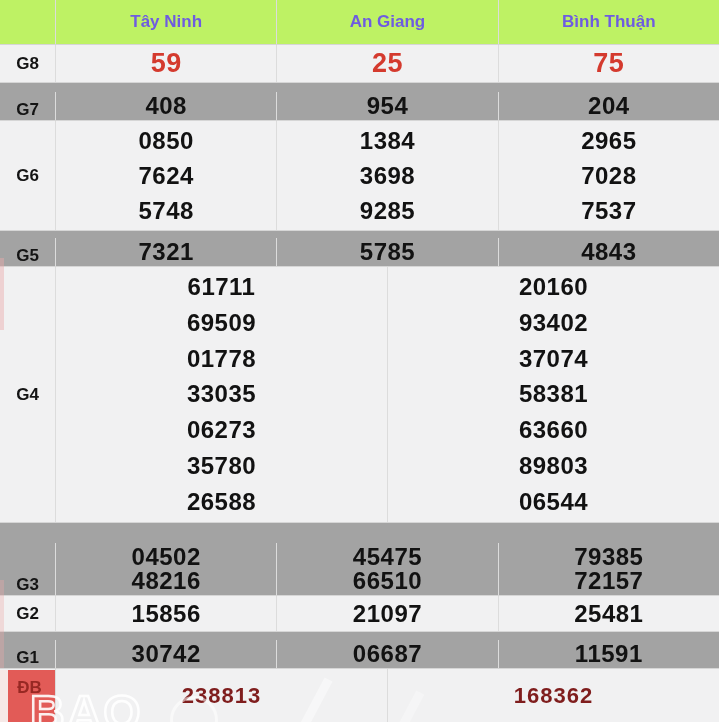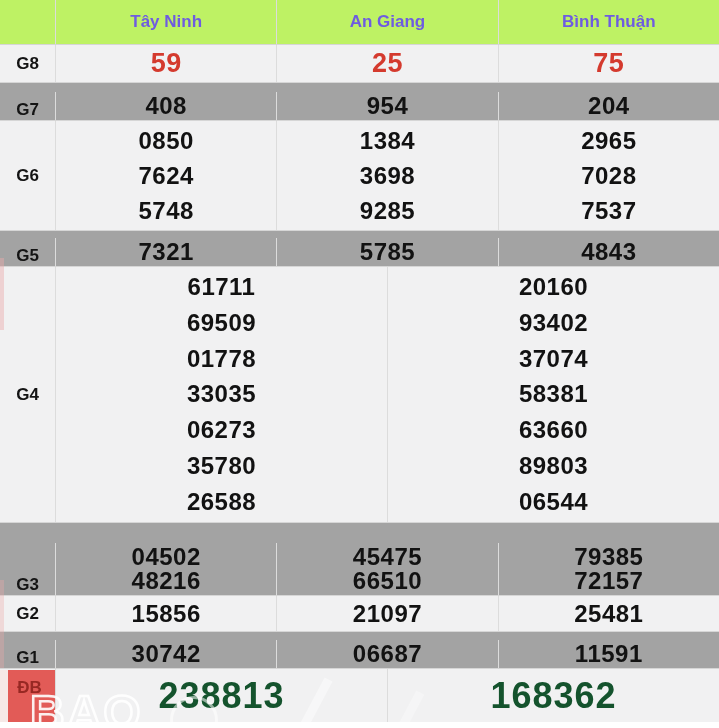--- a/index.html
+++ b/index.html
@@ -24,21 +24,21 @@
     padding:2px 0;
   }
   .header .data-cell { justify-content:center; }
   .col-head {
     font-weight:bold; font-size:17px; color:#6e5ce0; cursor:pointer;
   }
   .num {
     font-weight:bold; font-size:24px; color:#121212; line-height:1; letter-spacing:0.5px;
   }
   .row.red-large .num { color:#d43a2e; font-size:27px; }
-  .row.jackpot .num   { color:#14532d; font-size:36px; letter-spacing:1px; }
+  .row.jackpot .num   { color:#7f1d1d; font-size:22px; letter-spacing:1px; }
   .db-bg {
     position:absolute; left:8px; right:0; top:1px; bottom:0;
     background:#e25b57;
   }
   .db-side {
     position:absolute; left:0; top:1px; bottom:0; width:8px;
     background:#f6e9e7;
   }
   .db-label {
     position:relative; z-index:2; color:#972823; font-size:17px;

